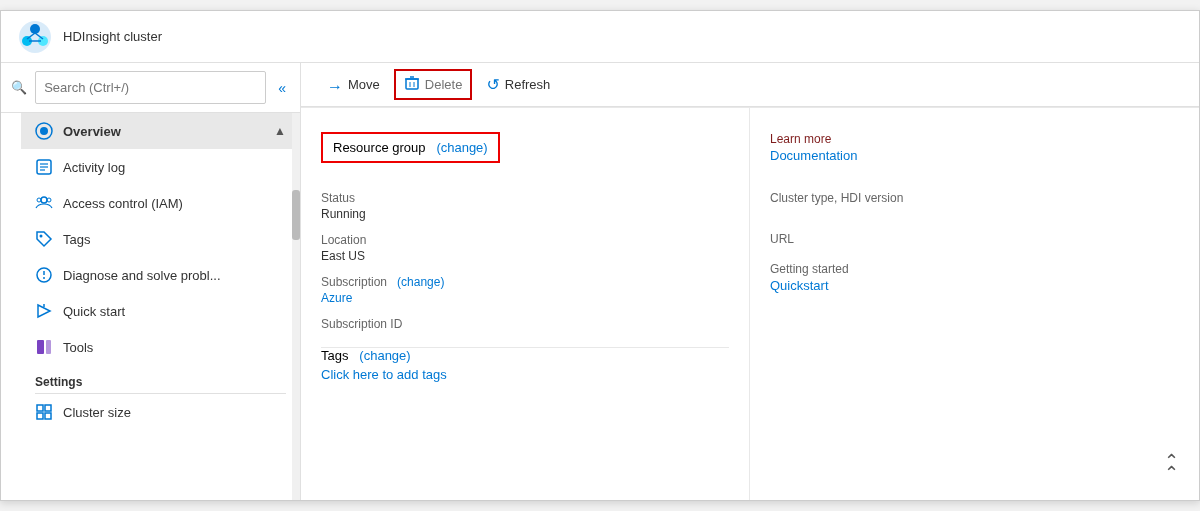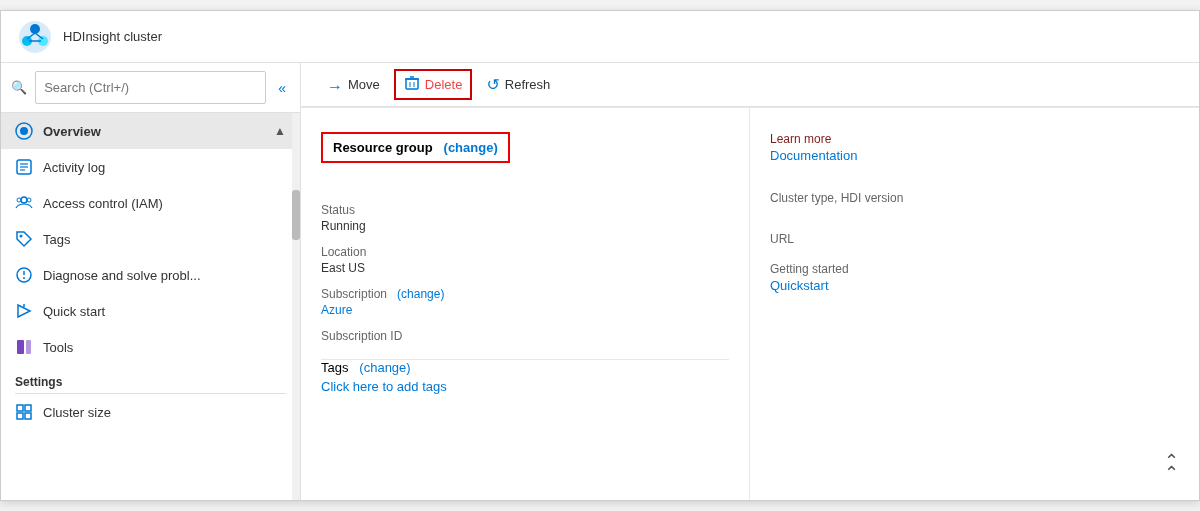--- a/index.html
+++ b/index.html
@@ -140,21 +140,21 @@
       gap: 5px;
       padding: 6px 10px;
       cursor: pointer;
       background: none;
       border: none;
       font-size: 13px;
       color: #333;
     }
     .toolbar-btn.highlighted {
       border: 2px solid #e00;
-      color: #ef4444;
+      color: #737373;
     }
     
     .details {
       flex: 1;
       overflow-y: auto;
       padding: 0;
       display: flex;
       flex-direction: column;
     }
     .details-grid {
@@ -166,22 +166,21 @@
       padding: 12px 20px;
       border-right: 1px solid #e8e8e8;
     }
     .details-section:last-child {
       border-right: none;
     }
     .resource-group-box {
       border: 2px solid #e00;
       display: inline-block;
       padding: 6px 10px;
-      margin-bottom: 28px;
-      font-weight: bold;
+      margin-bottom: 16px;
     }
     .field-label {
       color: #666;
       font-size: 12px;
       margin-top: 12px;
       margin-bottom: 2px;
     }
     .field-value {
       font-size: 12px;
       color: #333;
@@ -234,21 +233,21 @@
   <div class="body">
 
     <div class="sidebar">
 
       <div class="search-bar">
         <span style="color:#666;font-size:13px;">🔍</span>
         <input class="search-input" type="text" placeholder="Search (Ctrl+/)" style="">
         <button class="collapse-btn">«</button>
       </div>
 
-      <div class="sidebar-inner" style="position:relative; flex:1; overflow:hidden;">
+      <div class="sidebar-inner" style="position:relative; flex:1; overflow:hidden;padding-left:20px;">
         <ul class="nav-list">
 
           <li class="nav-item active">
             <span class="nav-icon">
               <svg width="18" height="18" viewBox="0 0 18 18">
                   <circle cx="9" cy="9" r="8" fill="none" stroke="#0078d4" stroke-width="1.5"></circle>
                   <circle cx="9" cy="9" r="4" fill="#0078d4"></circle>
                 </svg>
             </span>
             <span>Overview</span>

